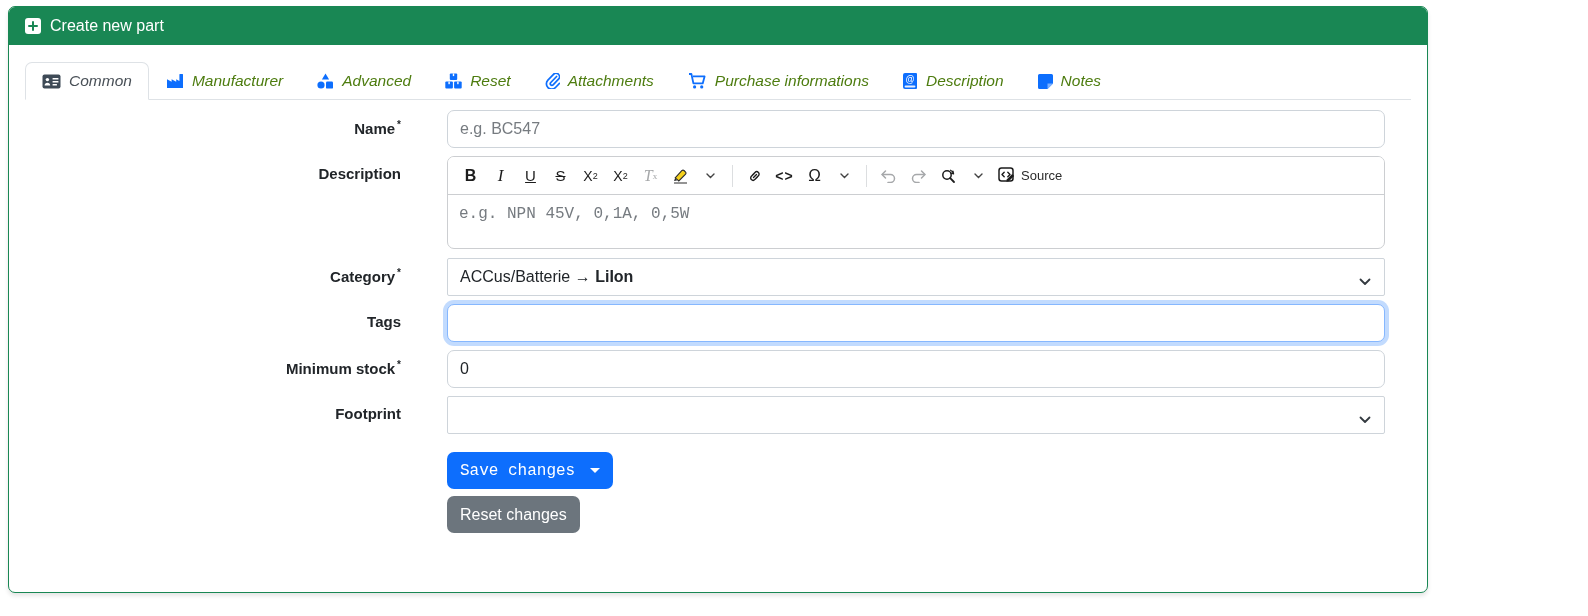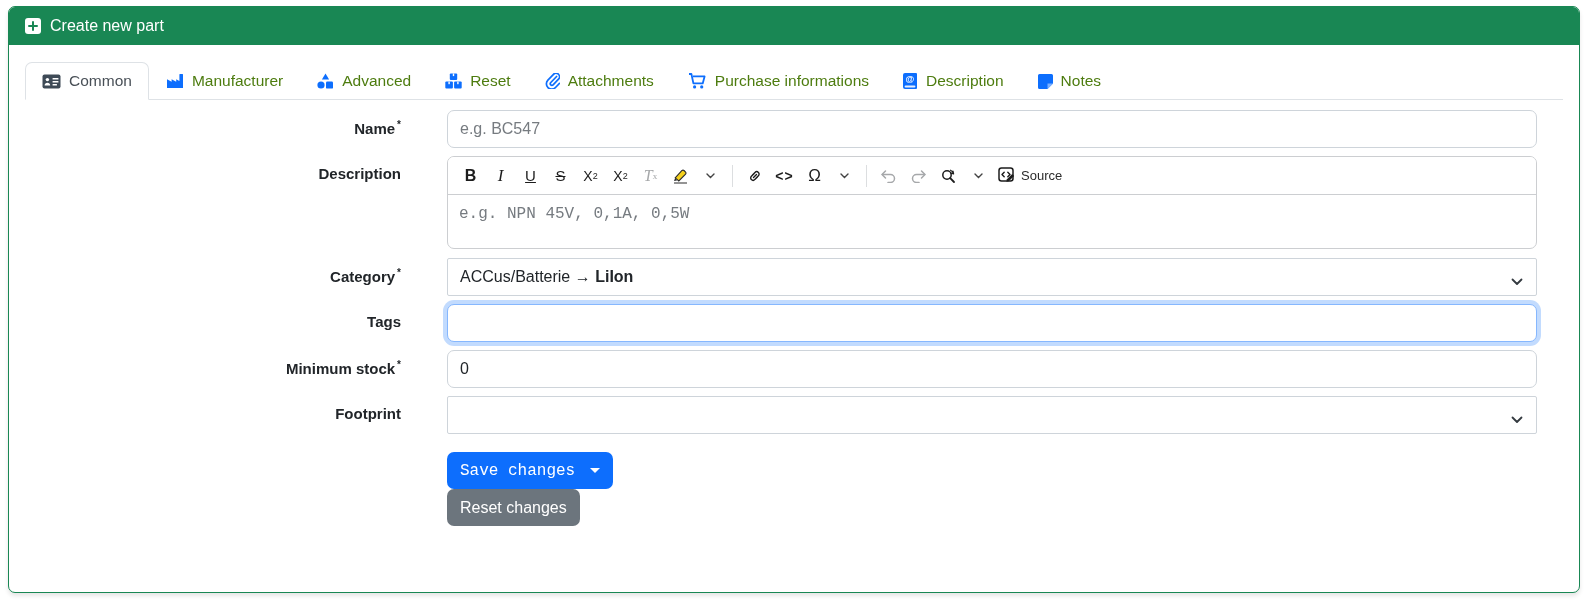--- a/index.html
+++ b/index.html
@@ -3,37 +3,37 @@
 <meta charset="utf-8">
 <style>
   * { box-sizing: border-box; }
   html,body { margin:0; padding:0; }
   body {
     width:1588px; height:616px; background:#ffffff;
     font-family:"Liberation Sans","DejaVu Sans",sans-serif;
     color:#212529; overflow:hidden;
   }
   .card {
-    position:absolute; left:8px; top:6px; width:1572px; height:587px;
+    position:absolute; left:8px; top:6px; width:1420px; height:587px;
     background:#fff; border:1px solid #198754; border-radius:7px;
     box-shadow:0 3px 4px rgba(0,0,0,.10);
   }
   .card-header {
     height:38px; background:#198754; border-radius:6px 6px 0 0;
     display:flex; align-items:center; padding:0 16px; gap:9px;
     color:#fff; font-size:16px;
   }
   .plus-sq {
     width:16px; height:16px; background:#fff; border-radius:3px;
     display:flex; align-items:center; justify-content:center; flex:0 0 auto;
   }
   .card-body { padding:17px 16px 16px 16px; }
 
   
-  .tabs { display:flex; align-items:flex-end; border-bottom:1px solid #dee2e6; margin-bottom:10px; }
+  .tabs { display:flex; align-items:flex-end; border-bottom:1px solid #dee2e6; margin-bottom:10px;font-style:italic; }
   .tab {
     display:flex; align-items:center; gap:8px; padding:9px 16px;
     font-size:15.5px; color:#4d7c0f; cursor:pointer;
     border:1px solid transparent; border-radius:7px 7px 0 0; margin-bottom:-1px;
     white-space:nowrap;
   }
   .tab.active { color:#495057; background:#fff; border-color:#dee2e6; border-bottom-color:#fff; }
   .tab svg { flex:0 0 auto; }
 
   
@@ -81,21 +81,21 @@
   
   .btn-row { margin-top:18px; }
   .btn-save {
     display:inline-flex; align-items:center; gap:15px; background:#0d6efd; color:#fff;
     border:none; border-radius:7px; padding:0 13px; height:37px; font-size:16px; cursor:pointer;
     font-family:Liberation Mono, monospace;
   }
   .caret-down { width:0; height:0; border-left:5px solid transparent; border-right:5px solid transparent; border-top:5px solid #fff; }
   .btn-reset {
     display:inline-flex; align-items:center; background:#6c757d; color:#fff;
-    border:none; border-radius:7px; padding:0 13px; height:37px; font-size:16px; cursor:pointer; 
+    border:none; border-radius:7px; padding:0 13px; height:37px; font-size:16px; cursor:pointer; margin-top:7px;
     font-family:"Liberation Sans","DejaVu Sans",sans-serif;
   }
 </style>
 </head>
 <body>
 
 <div class="card">
 
   <div class="card-header">
     <span class="plus-sq">

